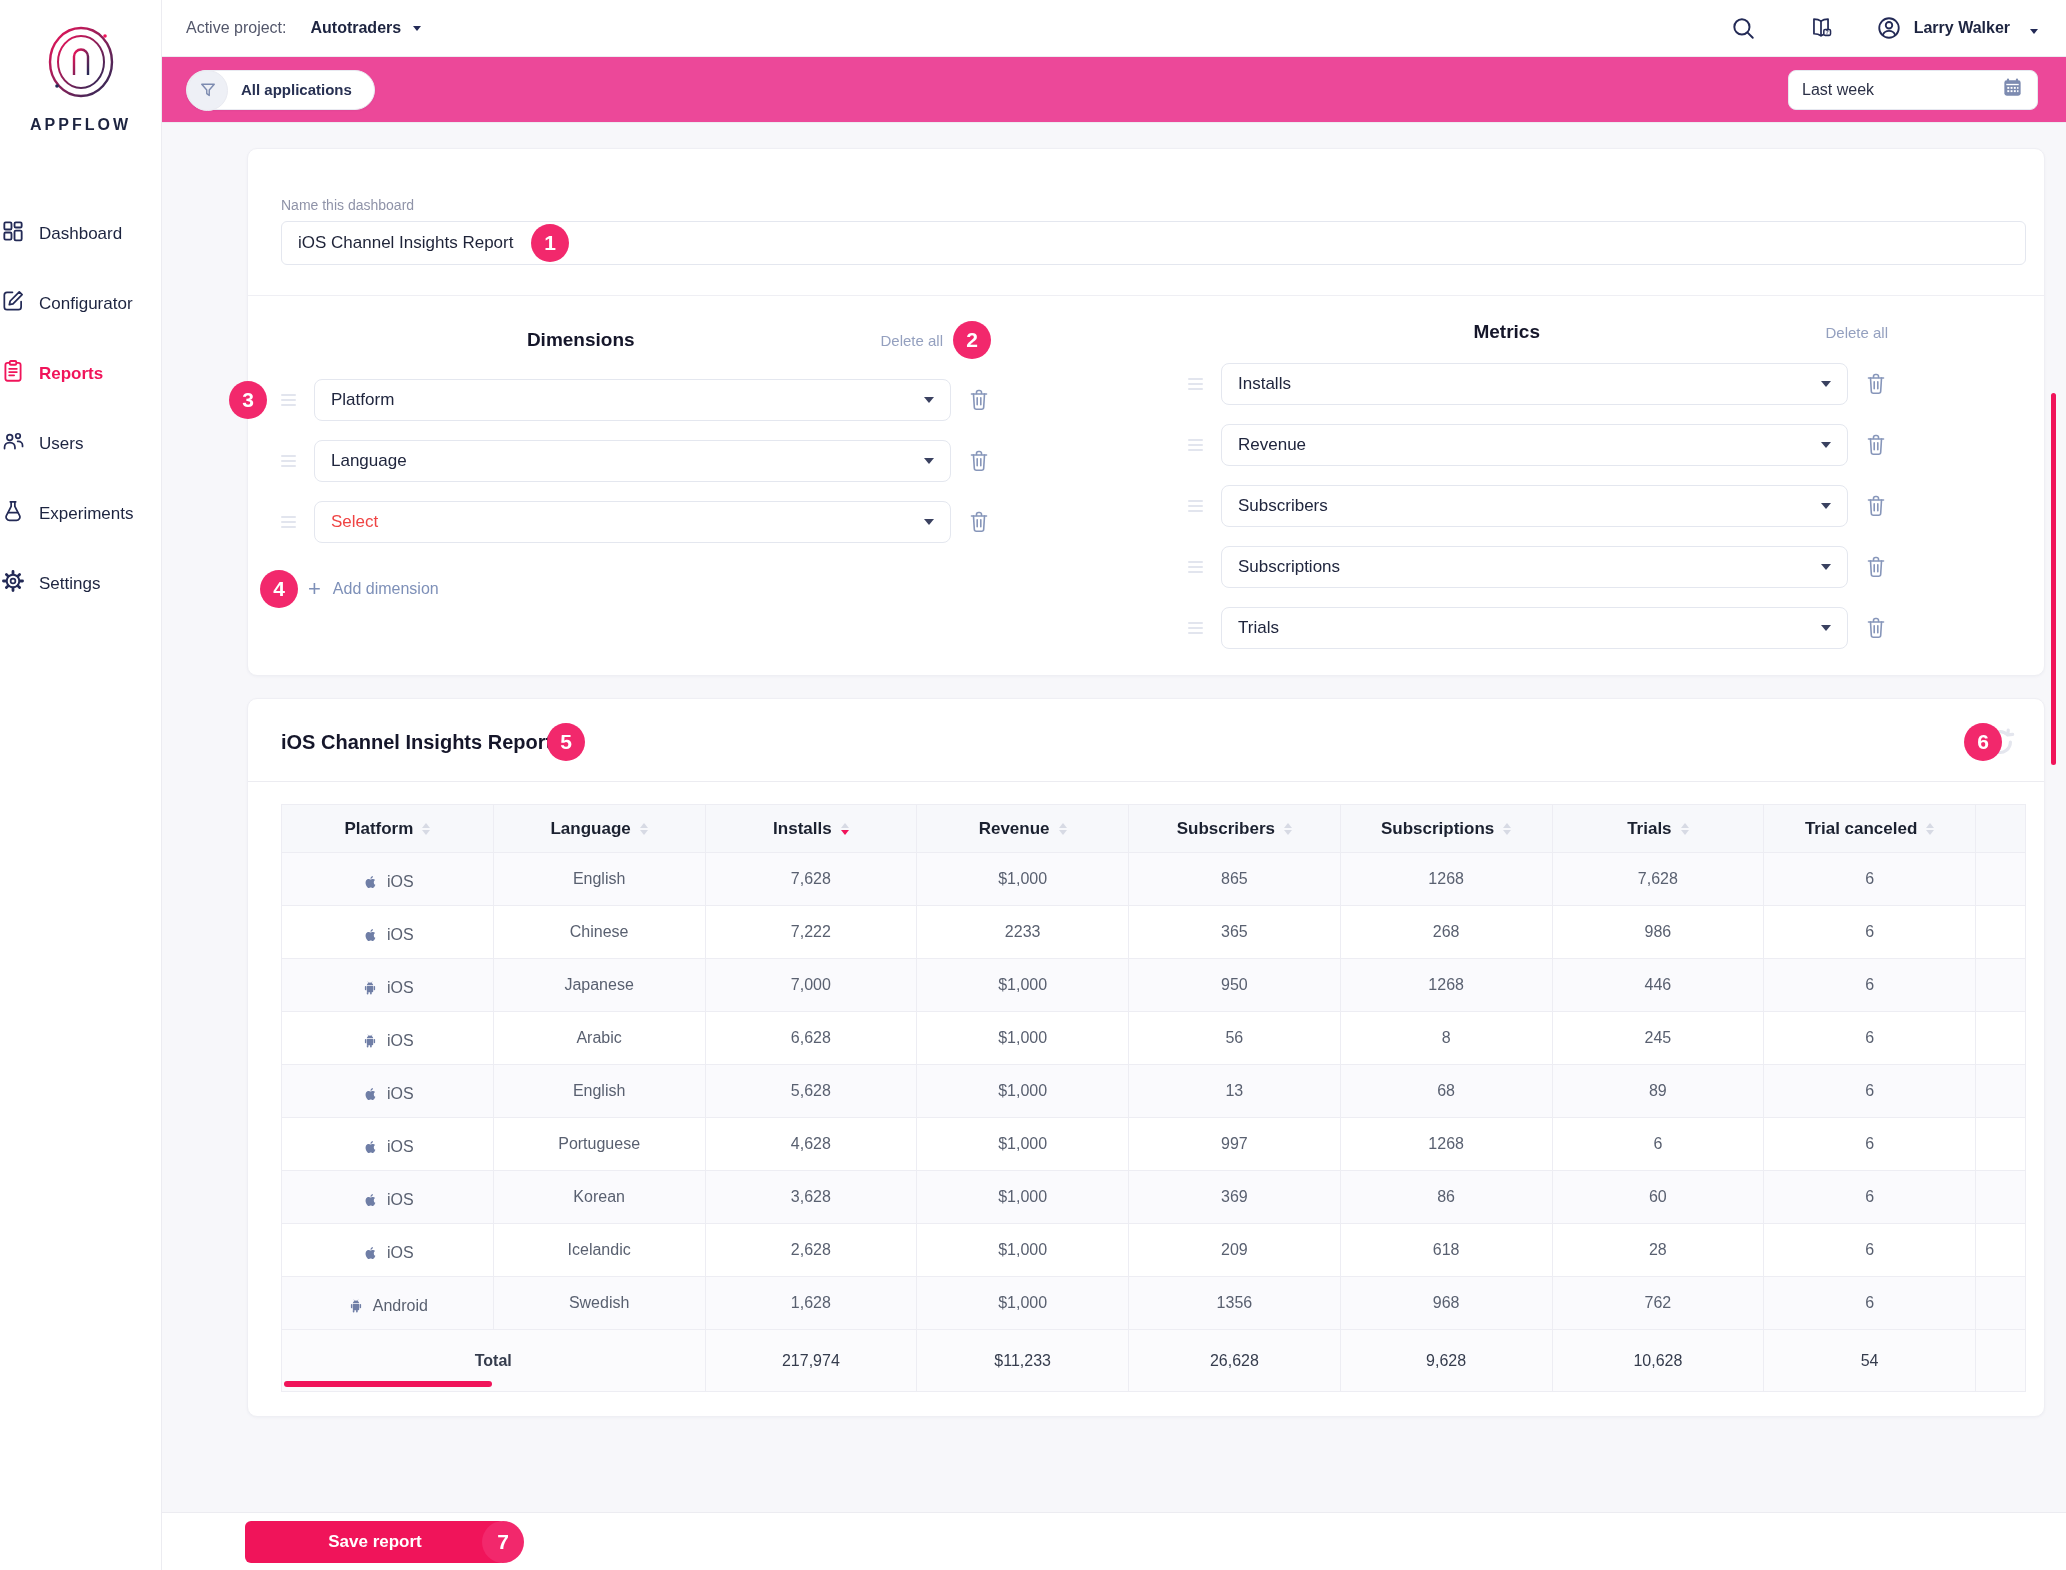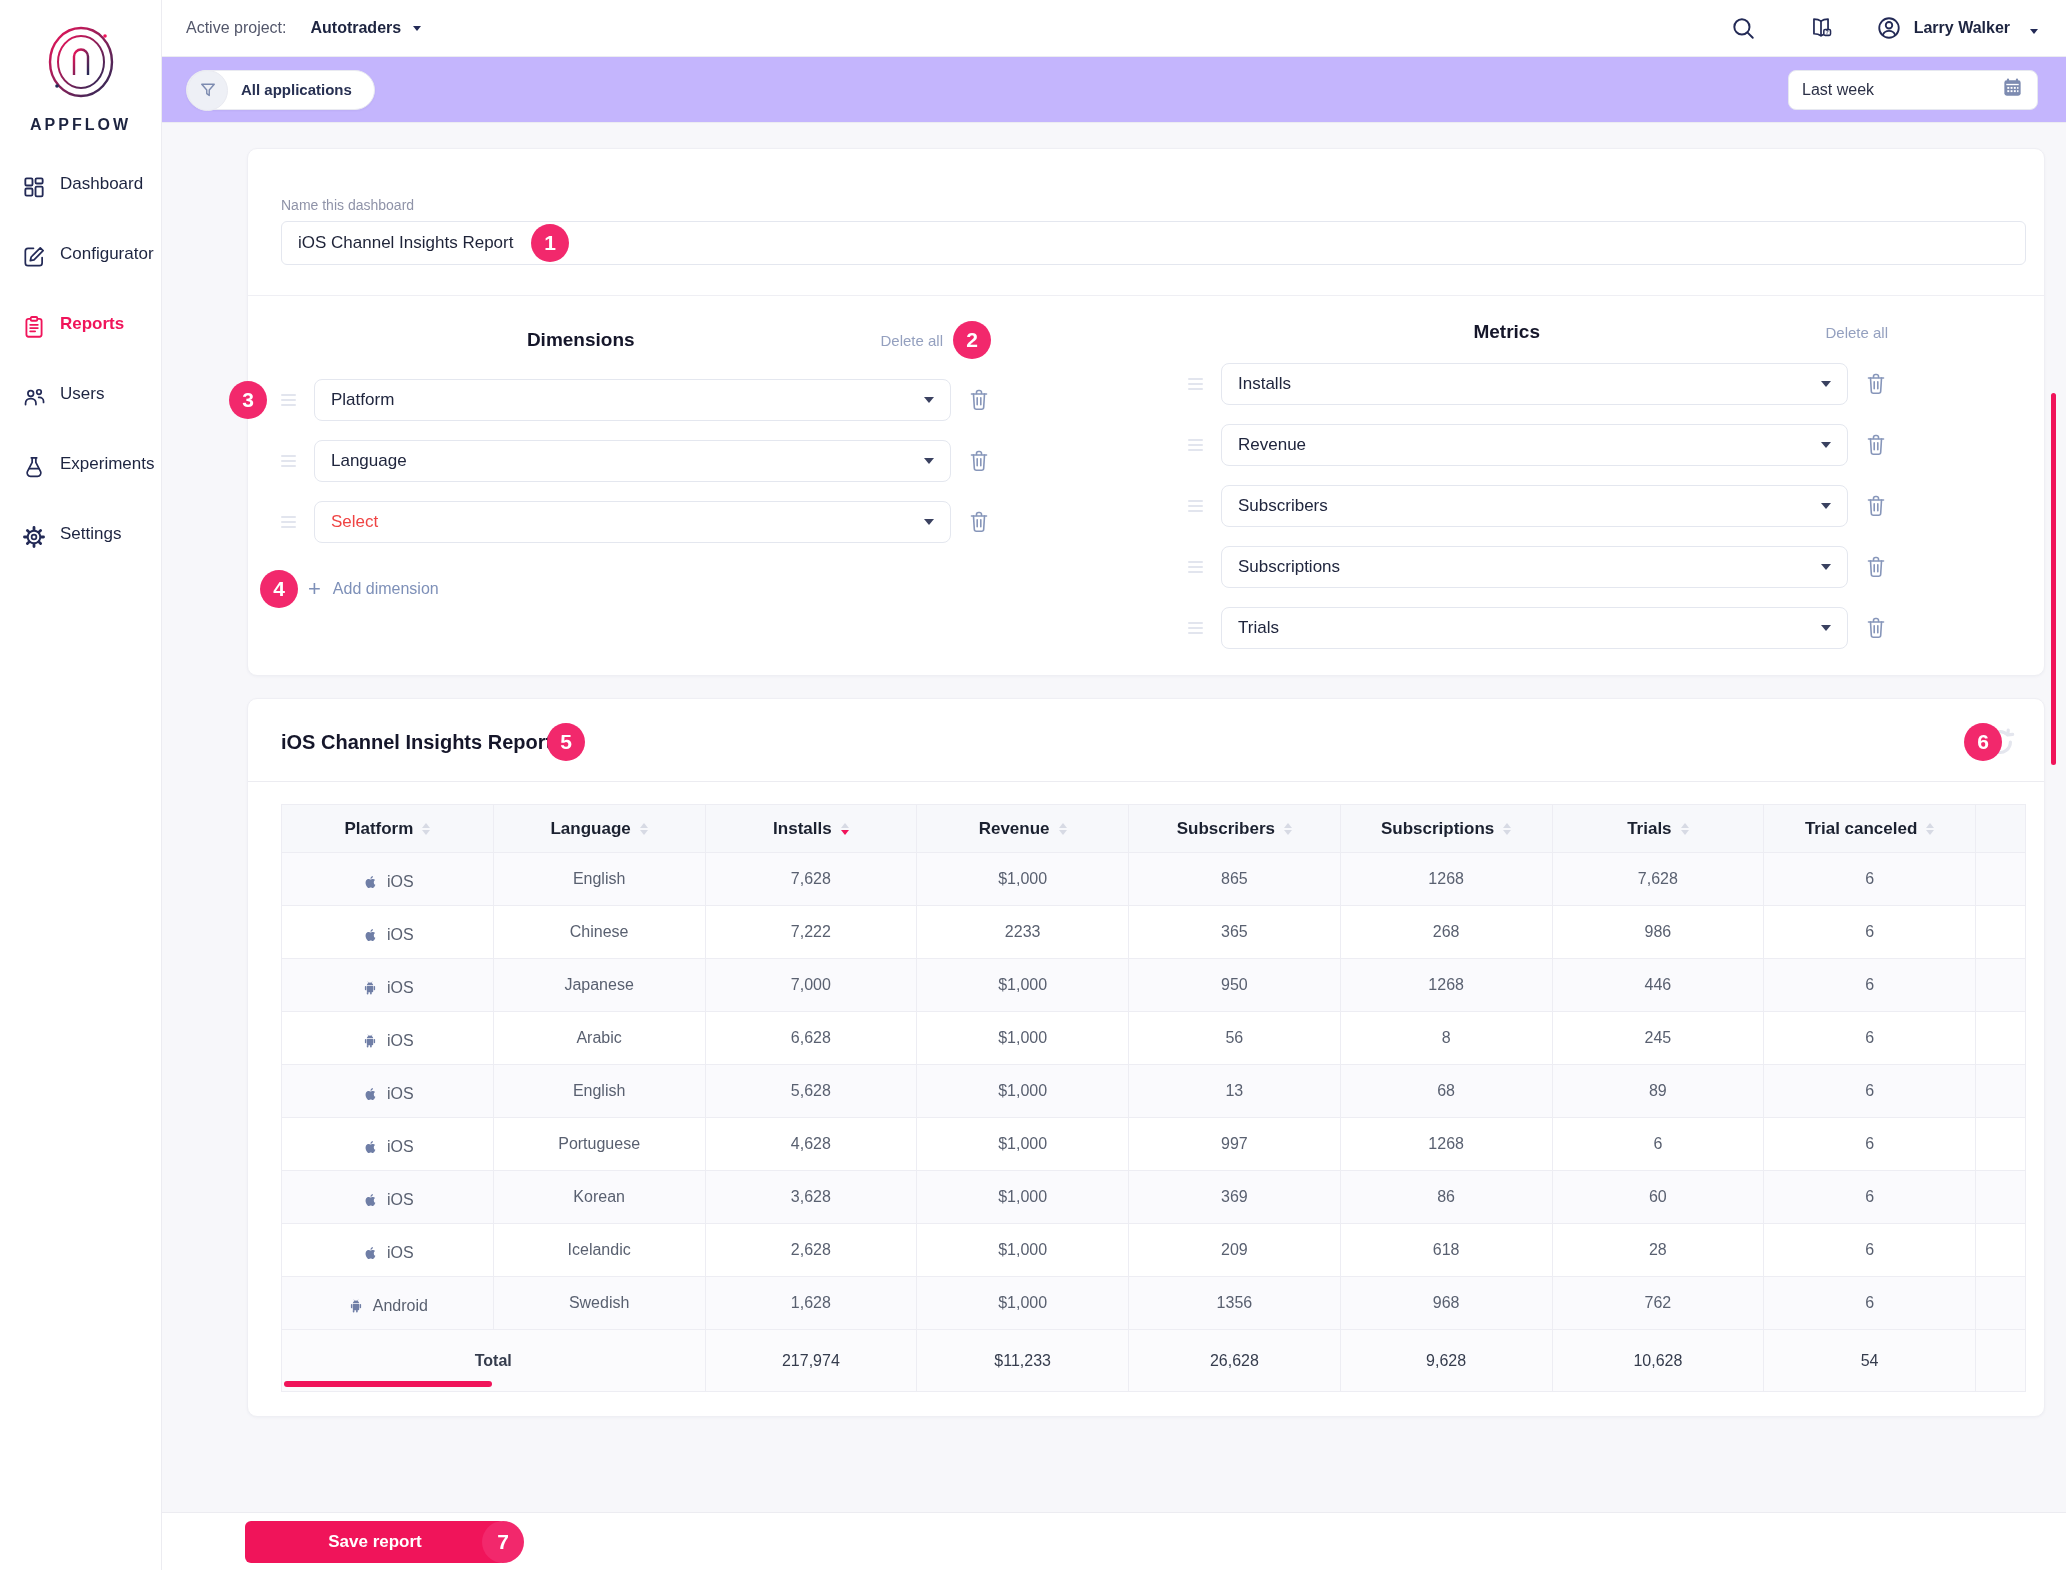--- a/index.html
+++ b/index.html
@@ -6,21 +6,21 @@
   body { font-family:"Liberation Sans", sans-serif; background:#e9e9ee; }
   .page { width:2066px; height:1570px; position:relative; background:#f7f7fa; overflow:hidden; }
 
   
   .sidebar { position:absolute; left:0; top:0; bottom:0; width:162px; background:#fff;
              border-right:1px solid #ececf1; z-index:5; }
   .logo-block { padding-top:20px; text-align:center; }
   .logo-block svg { width:84px; height:84px; }
   .logo-text { margin-top:8px; font-size:16px; font-weight:700; letter-spacing:3px; color:#1d2440; }
   .side-menu { margin-top:40px; }
-  .side-item { display:flex; align-items:flex-start; height:70px; padding-left:21px; cursor:pointer; }
+  .side-item { display:flex; align-items:flex-end; height:70px; cursor:pointer; }
   .side-ic { width:26px; height:26px; flex:0 0 26px; }
   .side-ic svg { width:26px; height:26px; }
   .side-label { margin-left:13px; font-size:17px; color:#1d2440; font-weight:500; }
   .side-item.active .side-label { color:#F0145A; font-weight:700; }
 
   
   .main { margin-left:162px; height:100%; display:flex; flex-direction:column; }
   .topbar { height:57px; background:#fff; border-bottom:1px solid #ececf1;
             display:flex; align-items:center; padding:0 28px 0 24px; flex:0 0 auto; }
   .ap-label { font-size:16px; color:#53576b; }
@@ -29,21 +29,21 @@
                 border-top:5.5px solid #232A56; display:inline-block; }
   .ap-caret { margin-left:12px; }
   .top-spacer { flex:1; }
   .top-ic { width:26px; height:26px; cursor:pointer; }
   .top-ic svg { width:26px; height:26px; }
   .ic-gap { margin-left:52px; }
   .user-box { display:flex; align-items:center; margin-left:42px; cursor:pointer; }
   .user-name { margin-left:12px; font-size:16px; font-weight:700; color:#1d2440; }
   .user-caret { margin-left:20px; margin-top:6px; }
 
-  .filterbar { height:66px; background:#c4b5fd; border-bottom:1px solid #ececf1;
+  .filterbar { height:66px; background:#ec4899; border-bottom:1px solid #ececf1;
                display:flex; align-items:center; padding:0 28px 0 24px; flex:0 0 auto; }
   .chip { position:relative; height:40px; border:1px solid #e9eaf1; border-radius:20px; background:#fff;
           display:flex; align-items:center; padding:0 22px 0 54px; font-size:15px; font-weight:600;
           color:#273052; cursor:pointer; box-shadow:0 1px 2px rgba(30,40,90,.05); }
   .chip-circle { position:absolute; left:0; top:-1px; width:41px; height:41px; border-radius:50%;
                  background:#eef0f6; border:1px solid #e9eaf1; display:flex; align-items:center; justify-content:center; }
   .chip-circle svg { width:20px; height:20px; }
   .datebox { width:250px; height:40px; background:#fff; border:1px solid #e6e8f0; border-radius:8px;
              display:flex; align-items:center; padding:0 13px; cursor:pointer; }
   .datebox-label { flex:1; font-size:16px; color:#2b3046; font-weight:500; }

